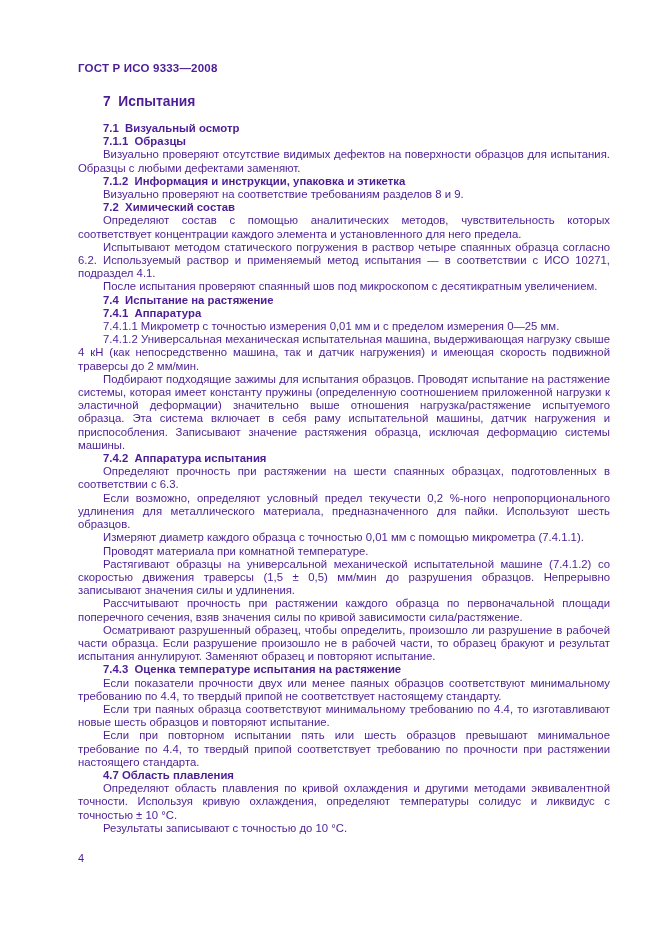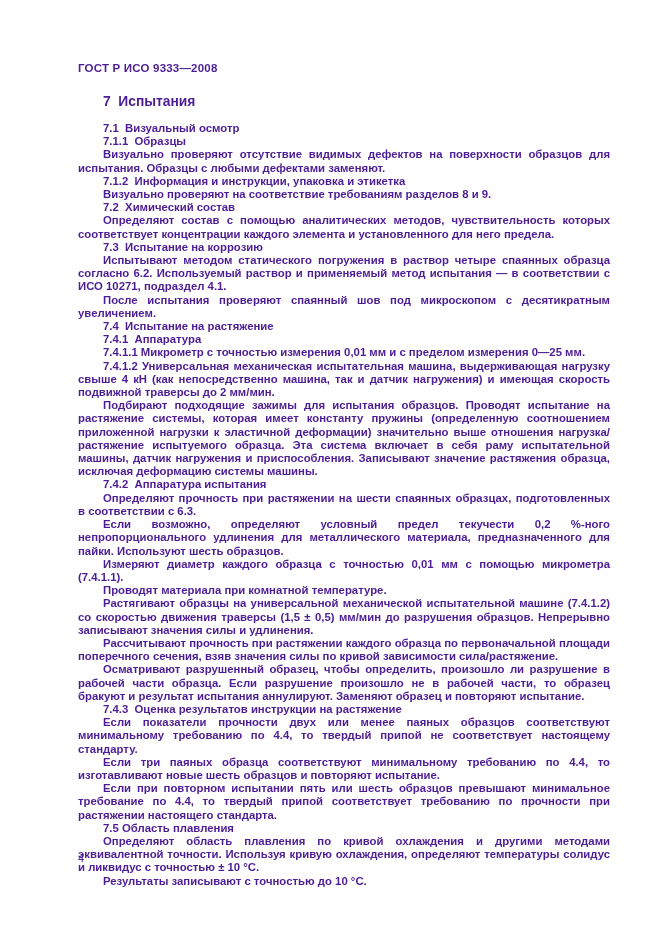--- a/index.html
+++ b/index.html
@@ -17,21 +17,21 @@
     white-space:pre-wrap;
   }
   .content {
     position:absolute; left:78px; top:94px; width:532px;
   }
   .section-title {
     font-size:13.8px; font-weight:bold; line-height:16px;
     margin:0 0 12px 0; text-indent:25px; white-space:pre-wrap;
   }
   .sub, .para {
-    font-size:11.35px; line-height:13.2px; margin:0; text-indent:25px;font-weight:bold;
+    font-size:11.35px; line-height:13.2px; margin:0; text-indent:25px;
   }
   .sub { font-weight:bold; white-space:pre-wrap; }
   .para { text-align:justify; }
   .page-number {
     position:absolute; left:78px; top:852px; font-size:11px;
   }
 </style>
 </head>
 <body>
 
@@ -42,40 +42,39 @@
   <div class="content">
     <p class="section-title">7  Испытания</p>
 
     <p class="sub">7.1  Визуальный осмотр</p>
     <p class="sub">7.1.1  Образцы</p>
     <p class="para">Визуально проверяют отсутствие видимых дефектов на поверхности образцов для испытания. Образцы с любыми дефектами заменяют.</p>
     <p class="sub">7.1.2  Информация и инструкции, упаковка и этикетка</p>
     <p class="para">Визуально проверяют на соответствие требованиям разделов 8 и 9.</p>
     <p class="sub">7.2  Химический состав</p>
     <p class="para">Определяют состав с помощью аналитических методов, чувствительность которых соответствует концентрации каждого элемента и установленного для него предела.</p>
-    <p class="sub">7.3  Испытание на коррозию</p>
     <p class="para">Испытывают методом статического погружения в раствор четыре спаянных образца согласно 6.2. Используемый раствор и применяемый метод испытания — в соответствии с ИСО 10271, подраздел 4.1.</p>
     <p class="para">После испытания проверяют спаянный шов под микроскопом с десятикратным увеличением.</p>
     <p class="sub">7.4  Испытание на растяжение</p>
     <p class="sub">7.4.1  Аппаратура</p>
     <p class="para">7.4.1.1  Микрометр с точностью измерения 0,01 мм и с пределом измерения 0—25 мм.</p>
     <p class="para">7.4.1.2  Универсальная механическая испытательная машина, выдерживающая нагрузку свыше 4 кН (как непосредственно машина, так и датчик нагружения) и имеющая скорость подвижной траверсы до 2 мм/мин.</p>
     <p class="para">Подбирают подходящие зажимы для испытания образцов. Проводят испытание на растяжение системы, которая имеет константу пружины (определенную соотношением приложенной нагрузки к эластичной деформации) значительно выше отношения нагрузка/растяжение испытуемого образца. Эта система включает в себя раму испытательной машины, датчик нагружения и приспособления. Записывают значение растяжения образца, исключая деформацию системы машины.</p>
     <p class="sub">7.4.2  Аппаратура испытания</p>
     <p class="para">Определяют прочность при растяжении на шести спаянных образцах, подготовленных в соответствии с 6.3.</p>
     <p class="para">Если возможно, определяют условный предел текучести 0,2 %-ного непропорционального удлинения для металлического материала, предназначенного для пайки. Используют шесть образцов.</p>
     <p class="para">Измеряют диаметр каждого образца с точностью 0,01 мм с помощью микрометра (7.4.1.1).</p>
     <p class="para">Проводят материала при комнатной температуре.</p>
     <p class="para">Растягивают образцы на универсальной механической испытательной машине (7.4.1.2) со скоростью движения траверсы (1,5 ± 0,5) мм/мин до разрушения образцов. Непрерывно записывают значения силы и удлинения.</p>
     <p class="para">Рассчитывают прочность при растяжении каждого образца по первоначальной площади поперечного сечения, взяв значения силы по кривой зависимости сила/растяжение.</p>
     <p class="para">Осматривают разрушенный образец, чтобы определить, произошло ли разрушение в рабочей части образца. Если разрушение произошло не в рабочей части, то образец бракуют и результат испытания аннулируют. Заменяют образец и повторяют испытание.</p>
-    <p class="sub">7.4.3  Оценка результатов инструкции на растяжение</p>
+    <p class="sub">7.4.3  Оценка температуре испытания на растяжение</p>
     <p class="para">Если показатели прочности двух или менее паяных образцов соответствуют минимальному требованию по 4.4, то твердый припой не соответствует настоящему стандарту.</p>
     <p class="para">Если три паяных образца соответствуют минимальному требованию по 4.4, то изготавливают новые шесть образцов и повторяют испытание.</p>
     <p class="para">Если при повторном испытании пять или шесть образцов превышают минимальное требование по 4.4, то твердый припой соответствует требованию по прочности при растяжении настоящего стандарта.</p>
-    <p class="sub">7.5 Область плавления</p>
+    <p class="sub">4.7 Область плавления</p>
     <p class="para">Определяют область плавления по кривой охлаждения и другими методами эквивалентной точности. Используя кривую охлаждения, определяют температуры солидус и ликвидус с точностью  ± 10 °С.</p>
     <p class="para">Результаты записывают с точностью до 10 °С.</p>
   </div>
 
   <div class="page-number">4</div>
 
 </div>
 
 </body></html>

